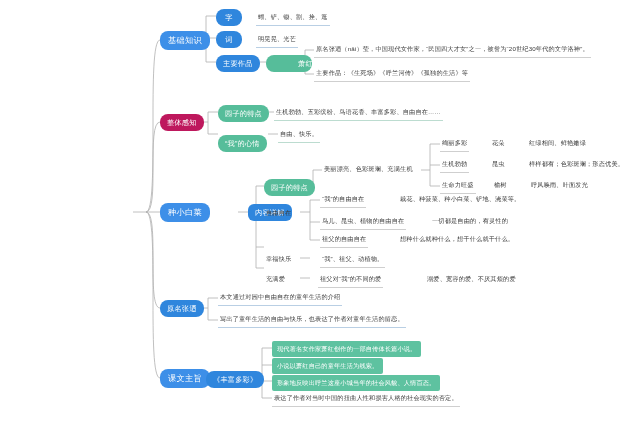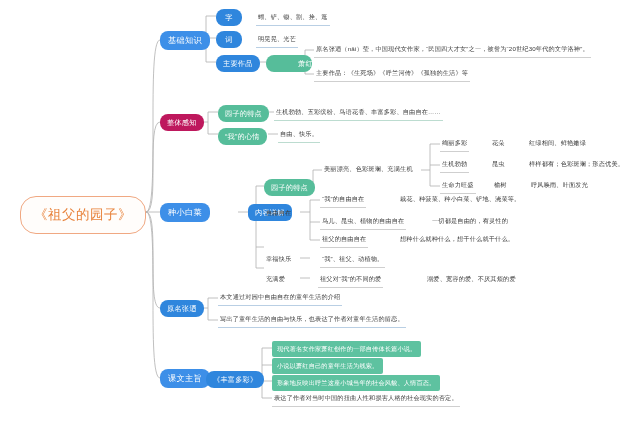--- a/index.html
+++ b/index.html
@@ -142,41 +142,40 @@
       <path d="M198,378 L208,378"></path>
       <path d="M252,378 L262,378"></path>
       <path d="M262,348 L262,398"></path>
       <path d="M262,348 L272,348"></path>
       <path d="M262,365 L272,365"></path>
       <path d="M262,381 L272,381"></path>
       <path d="M262,398 L272,398"></path>
     </g>
   </svg>
 
-  <div class="node root" style="left:20px;top:196px;">《祖父的园子》</div>
 
   <div class="node lvl1" style="left:160px;top:31px;">基础知识</div>
 
   <div class="node lvl2 blue" style="left:216px;top:9px;width:26px;">字</div>
   <div class="node leaf blueline" style="left:256px;top:13px;">蝴、铲、锄、割、拴、逛</div>
 
   <div class="node lvl2 blue" style="left:216px;top:31px;width:26px;">词</div>
   <div class="node leaf blueline" style="left:256px;top:35px;">明晃晃、光芒</div>
 
   <div class="node lvl2 blue" style="left:216px;top:55px;">主要作品</div>
   <div class="node lvl2" style="left:266px;top:55px;width:46px;padding-left:32px;">萧红</div>
   <div class="node leaf" style="left:314px;top:45px;">原名张迺（nǎi）莹，中国现代女作家，“民国四大才女”之一，被誉为“20世纪30年代的文学洛神”。</div>
   <div class="node leaf" style="left:314px;top:69px;">主要作品：《生死场》《呼兰河传》《孤独的生活》等</div>
 
   <div class="node lvl2 deep" style="left:160px;top:114px;">整体感知</div>
 
   <div class="node lvl2" style="left:218px;top:105px;">园子的特点</div>
   <div class="node leaf greenline" style="left:274px;top:108px;">生机勃勃、五彩缤纷、鸟语花香、丰富多彩、自由自在……</div>
 
-  <div class="node lvl2" style="left:218px;top:128px;">“我”的心情</div>
+  <div class="node lvl2" style="left:218px;top:135px;">“我”的心情</div>
   <div class="node leaf greenline" style="left:278px;top:130px;">自由、快乐。</div>
 
   <div class="node lvl1" style="left:160px;top:203px;">种小白菜</div>
 
   <div class="node lvl2 blue" style="left:248px;top:204px;border-radius:6px;">内容详解</div>
 
   <div class="node lvl2" style="left:264px;top:179px;">园子的特点</div>
   <div class="node leaf noline" style="left:322px;top:165px;">美丽漂亮、色彩斑斓、充满生机</div>
 
   <div class="node leaf" style="left:440px;top:139px;">绚丽多彩</div>

